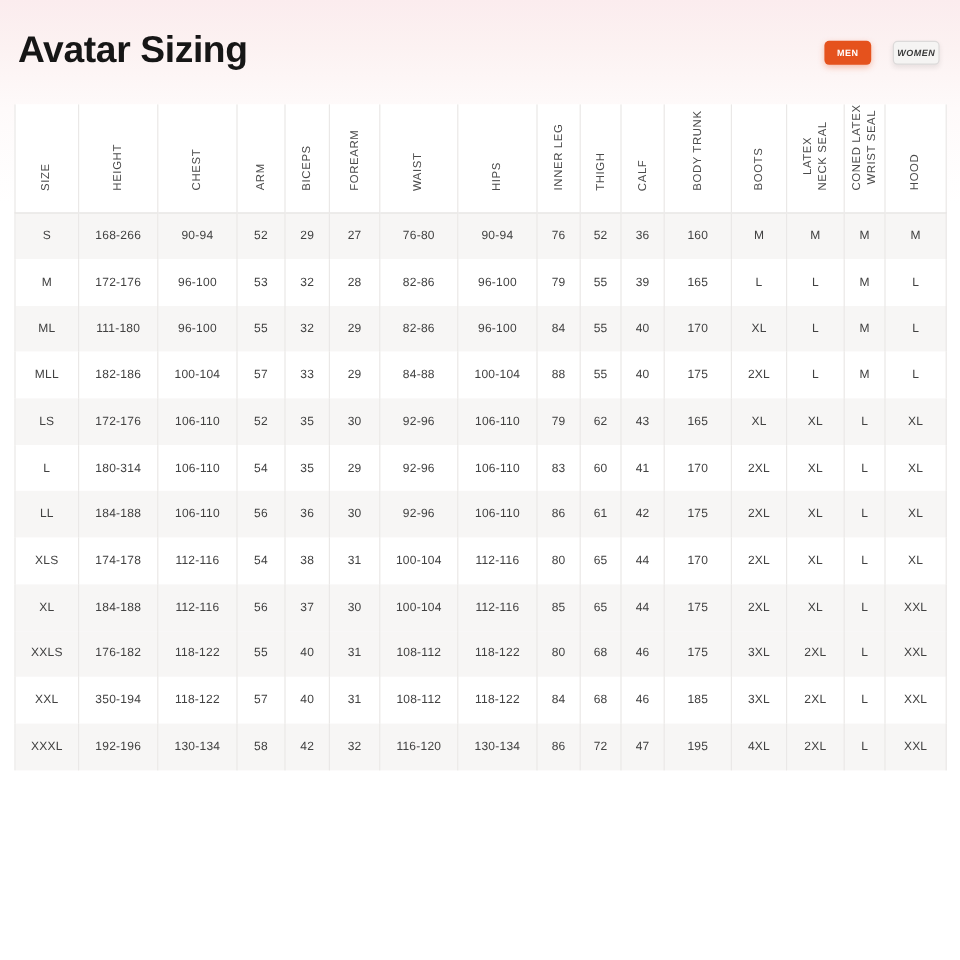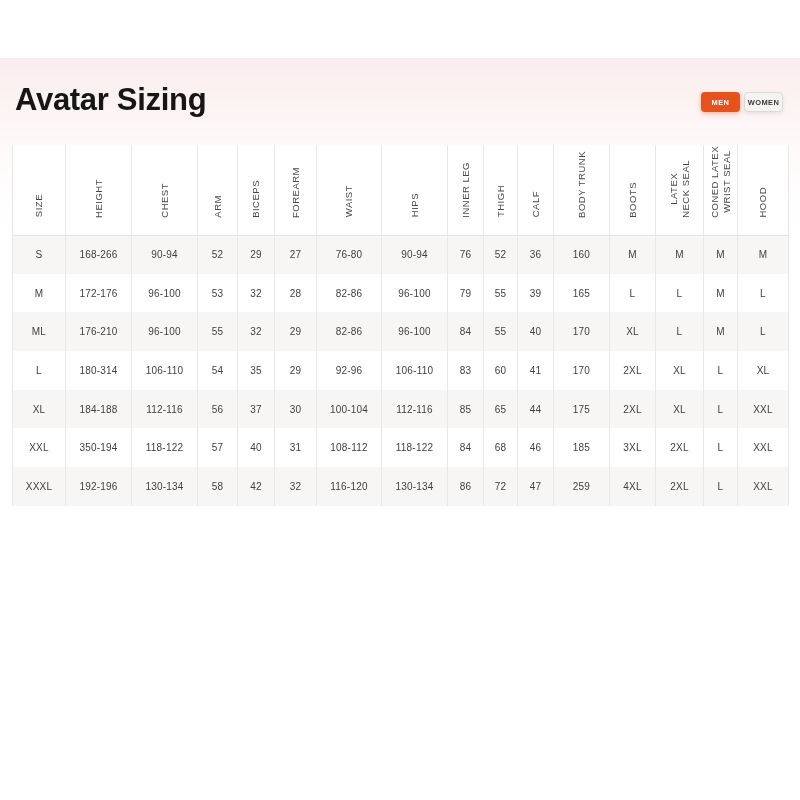--- a/index.html
+++ b/index.html
@@ -3,43 +3,43 @@
 <meta charset="utf-8">
 <style>
   * { box-sizing: border-box; }
   html, body { margin: 0; padding: 0; }
   body {
     width: 800px; height: 800px; overflow: hidden;
     background: #ffffff;
     font-family: "Liberation Sans", sans-serif;
   }
   .hero {
-    margin-top: 58px;
     height: 742px;
     position: relative;
     background: linear-gradient(180deg, #fbecee 0px, #fcf2f2 40px, #fefafa 90px, #ffffff 170px);
   }
   .topbar { height: 87px; position: relative; }
   .title {
     margin: 0; padding: 24px 0 0 15px;
     font-size: 31px; font-weight: 700; color: #161616; letter-spacing: -0.3px;
   }
-  .toggle { position: absolute; top: 34px; right: 17px; display: flex; gap: 4px; }
+  .toggle { position: absolute; top: 34px; right: 17px; display: flex; gap: 18px; }
   .btn {
     font-family: inherit; font-size: 7.5px; font-weight: 700; letter-spacing: 0.4px;
     width: 39px; height: 20px; padding: 0; border-radius: 4px; cursor: pointer;
     display: inline-flex; align-items: center; justify-content: center;
   }
   .btn-men {
     background: #e5521d; color: #ffffff; border: none;
     box-shadow: 0 2px 5px rgba(228, 80, 30, 0.35);
   }
   .btn-women {
     background: #f5f4f3; color: #3b3b3b; border: 1px solid #dcdada;
     box-shadow: 0 2px 4px rgba(0,0,0,0.08);
+    font-style: italic;
   }
   table {
     border-collapse: collapse; table-layout: fixed;
     margin: 0 12px; width: 776px; background: #ffffff;
   }
   th {
     height: 90px; vertical-align: bottom; text-align: center;
     padding: 0 0 13px 0; background: #ffffff; font-weight: 400;
     border-left: 1px solid #eae8e7; border-bottom: 1px solid #e5e3e2;
   }
@@ -140,48 +140,120 @@
           <td>55</td>
           <td>39</td>
           <td>165</td>
           <td>L</td>
           <td>L</td>
           <td>M</td>
           <td>L</td>
         </tr>
         <tr class="stripe">
           <td>ML</td>
-          <td>176-210</td>
+          <td>111-180</td>
           <td>96-100</td>
           <td>55</td>
           <td>32</td>
           <td>29</td>
           <td>82-86</td>
           <td>96-100</td>
           <td>84</td>
           <td>55</td>
           <td>40</td>
           <td>170</td>
           <td>XL</td>
           <td>L</td>
           <td>M</td>
           <td>L</td>
         </tr>
         <tr>
+          <td>MLL</td>
+          <td>182-186</td>
+          <td>100-104</td>
+          <td>57</td>
+          <td>33</td>
+          <td>29</td>
+          <td>84-88</td>
+          <td>100-104</td>
+          <td>88</td>
+          <td>55</td>
+          <td>40</td>
+          <td>175</td>
+          <td>2XL</td>
+          <td>L</td>
+          <td>M</td>
+          <td>L</td>
+        </tr>
+        <tr class="stripe">
+          <td>LS</td>
+          <td>172-176</td>
+          <td>106-110</td>
+          <td>52</td>
+          <td>35</td>
+          <td>30</td>
+          <td>92-96</td>
+          <td>106-110</td>
+          <td>79</td>
+          <td>62</td>
+          <td>43</td>
+          <td>165</td>
+          <td>XL</td>
+          <td>XL</td>
+          <td>L</td>
+          <td>XL</td>
+        </tr>
+        <tr>
           <td>L</td>
           <td>180-314</td>
           <td>106-110</td>
           <td>54</td>
           <td>35</td>
           <td>29</td>
           <td>92-96</td>
           <td>106-110</td>
           <td>83</td>
           <td>60</td>
           <td>41</td>
+          <td>170</td>
+          <td>2XL</td>
+          <td>XL</td>
+          <td>L</td>
+          <td>XL</td>
+        </tr>
+        <tr class="stripe">
+          <td>LL</td>
+          <td>184-188</td>
+          <td>106-110</td>
+          <td>56</td>
+          <td>36</td>
+          <td>30</td>
+          <td>92-96</td>
+          <td>106-110</td>
+          <td>86</td>
+          <td>61</td>
+          <td>42</td>
+          <td>175</td>
+          <td>2XL</td>
+          <td>XL</td>
+          <td>L</td>
+          <td>XL</td>
+        </tr>
+        <tr>
+          <td>XLS</td>
+          <td>174-178</td>
+          <td>112-116</td>
+          <td>54</td>
+          <td>38</td>
+          <td>31</td>
+          <td>100-104</td>
+          <td>112-116</td>
+          <td>80</td>
+          <td>65</td>
+          <td>44</td>
           <td>170</td>
           <td>2XL</td>
           <td>XL</td>
           <td>L</td>
           <td>XL</td>
         </tr>
         <tr class="stripe">
           <td>XL</td>
           <td>184-188</td>
           <td>112-116</td>
@@ -189,20 +261,38 @@
           <td>37</td>
           <td>30</td>
           <td>100-104</td>
           <td>112-116</td>
           <td>85</td>
           <td>65</td>
           <td>44</td>
           <td>175</td>
           <td>2XL</td>
           <td>XL</td>
+          <td>L</td>
+          <td>XXL</td>
+        </tr>
+        <tr class="stripe">
+          <td>XXLS</td>
+          <td>176-182</td>
+          <td>118-122</td>
+          <td>55</td>
+          <td>40</td>
+          <td>31</td>
+          <td>108-112</td>
+          <td>118-122</td>
+          <td>80</td>
+          <td>68</td>
+          <td>46</td>
+          <td>175</td>
+          <td>3XL</td>
+          <td>2XL</td>
           <td>L</td>
           <td>XXL</td>
         </tr>
         <tr>
           <td>XXL</td>
           <td>350-194</td>
           <td>118-122</td>
           <td>57</td>
           <td>40</td>
           <td>31</td>
@@ -222,21 +312,21 @@
           <td>192-196</td>
           <td>130-134</td>
           <td>58</td>
           <td>42</td>
           <td>32</td>
           <td>116-120</td>
           <td>130-134</td>
           <td>86</td>
           <td>72</td>
           <td>47</td>
-          <td>259</td>
+          <td>195</td>
           <td>4XL</td>
           <td>2XL</td>
           <td>L</td>
           <td>XXL</td>
         </tr>
       </tbody>
     </table>
 </div>
 
 </body></html>

